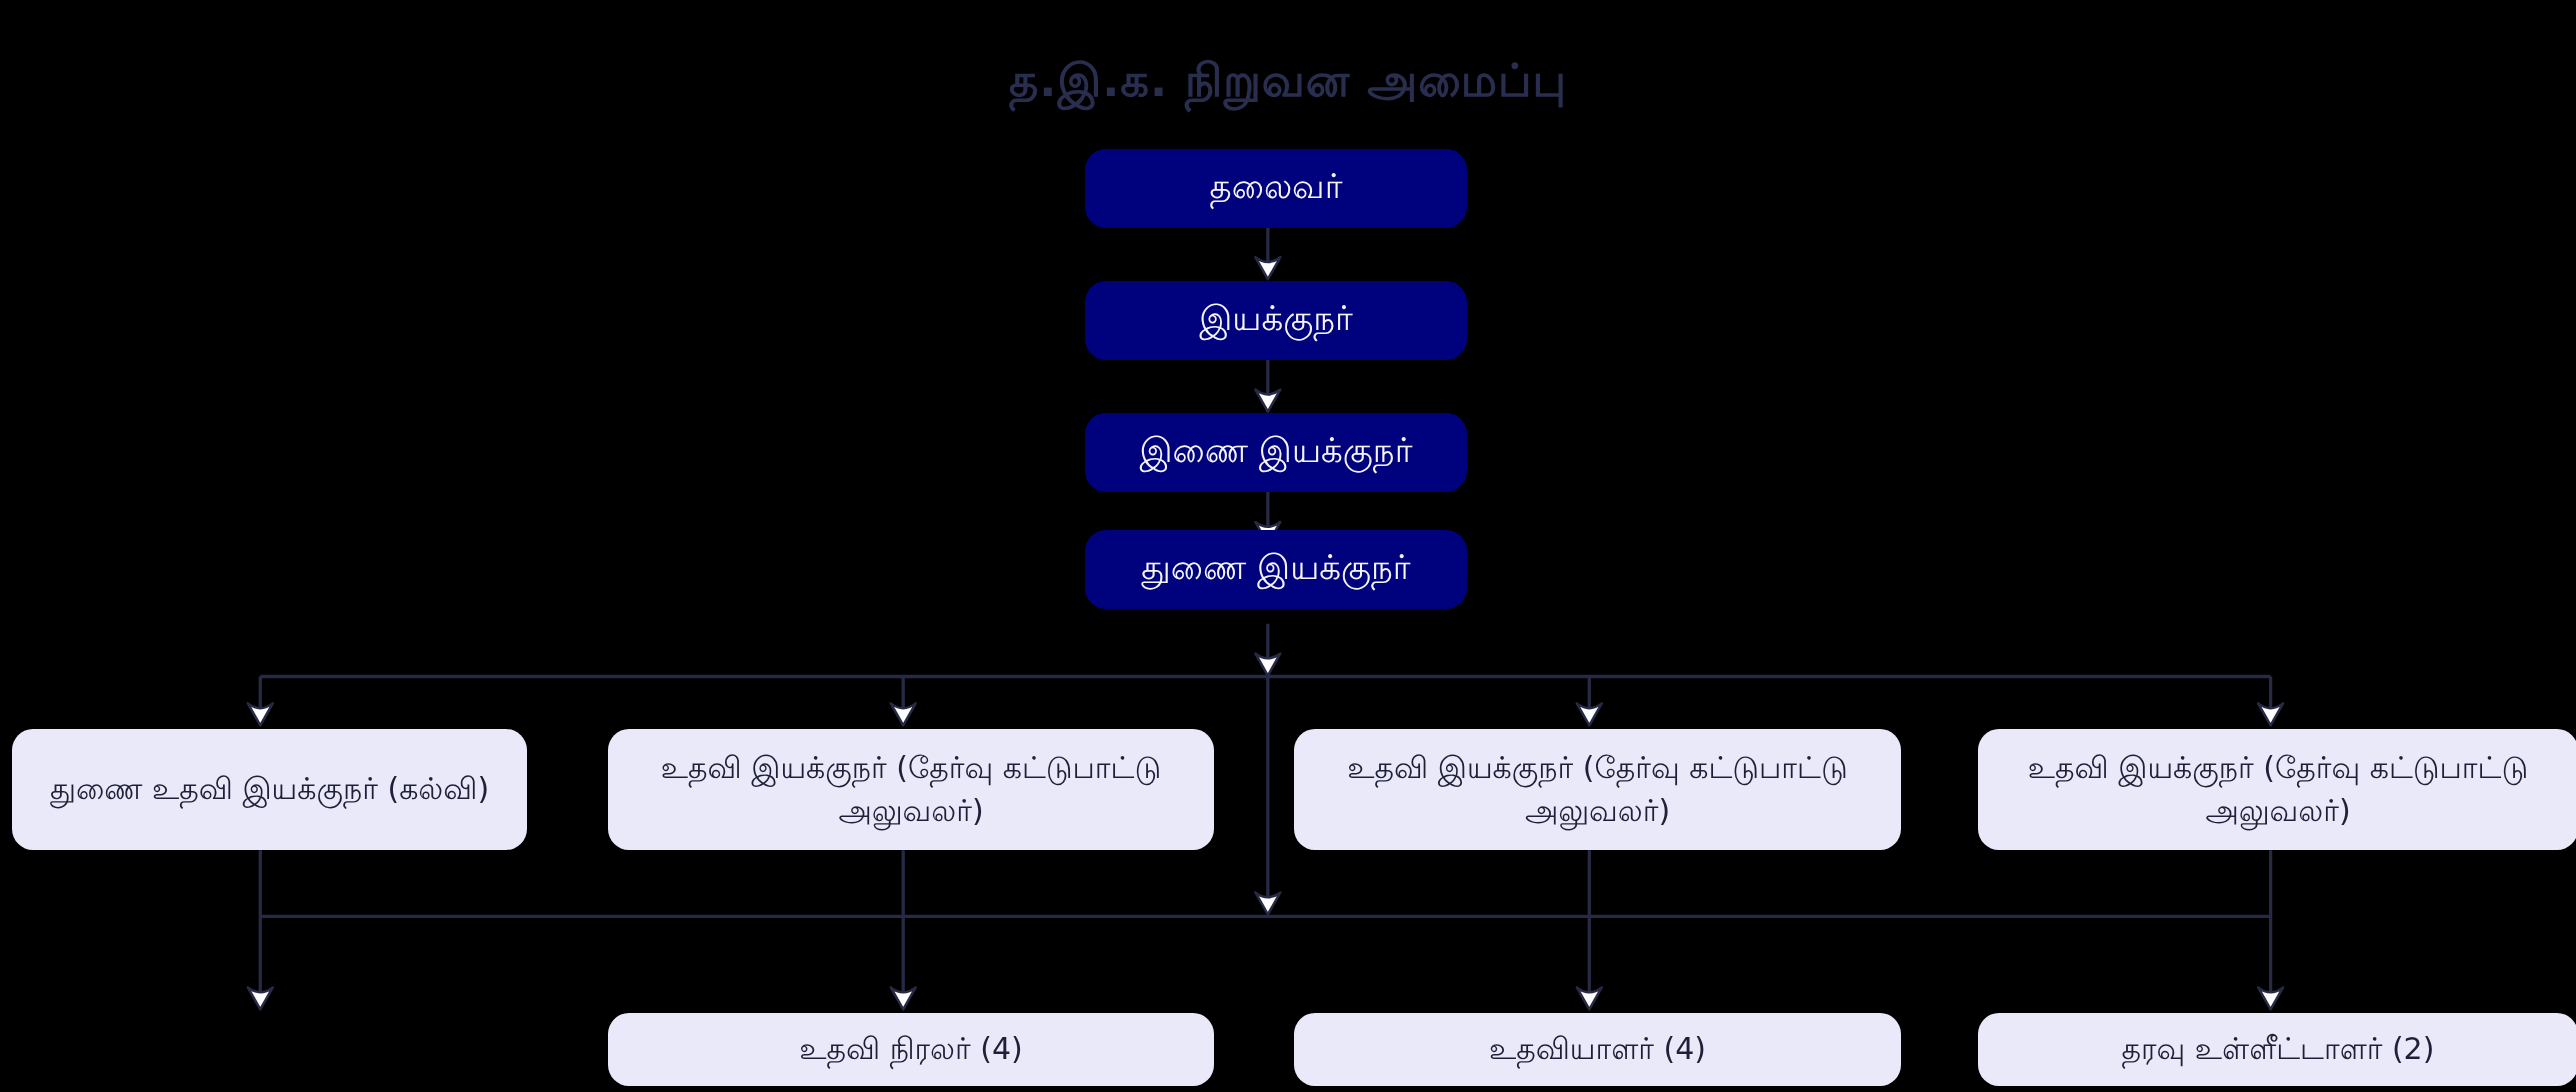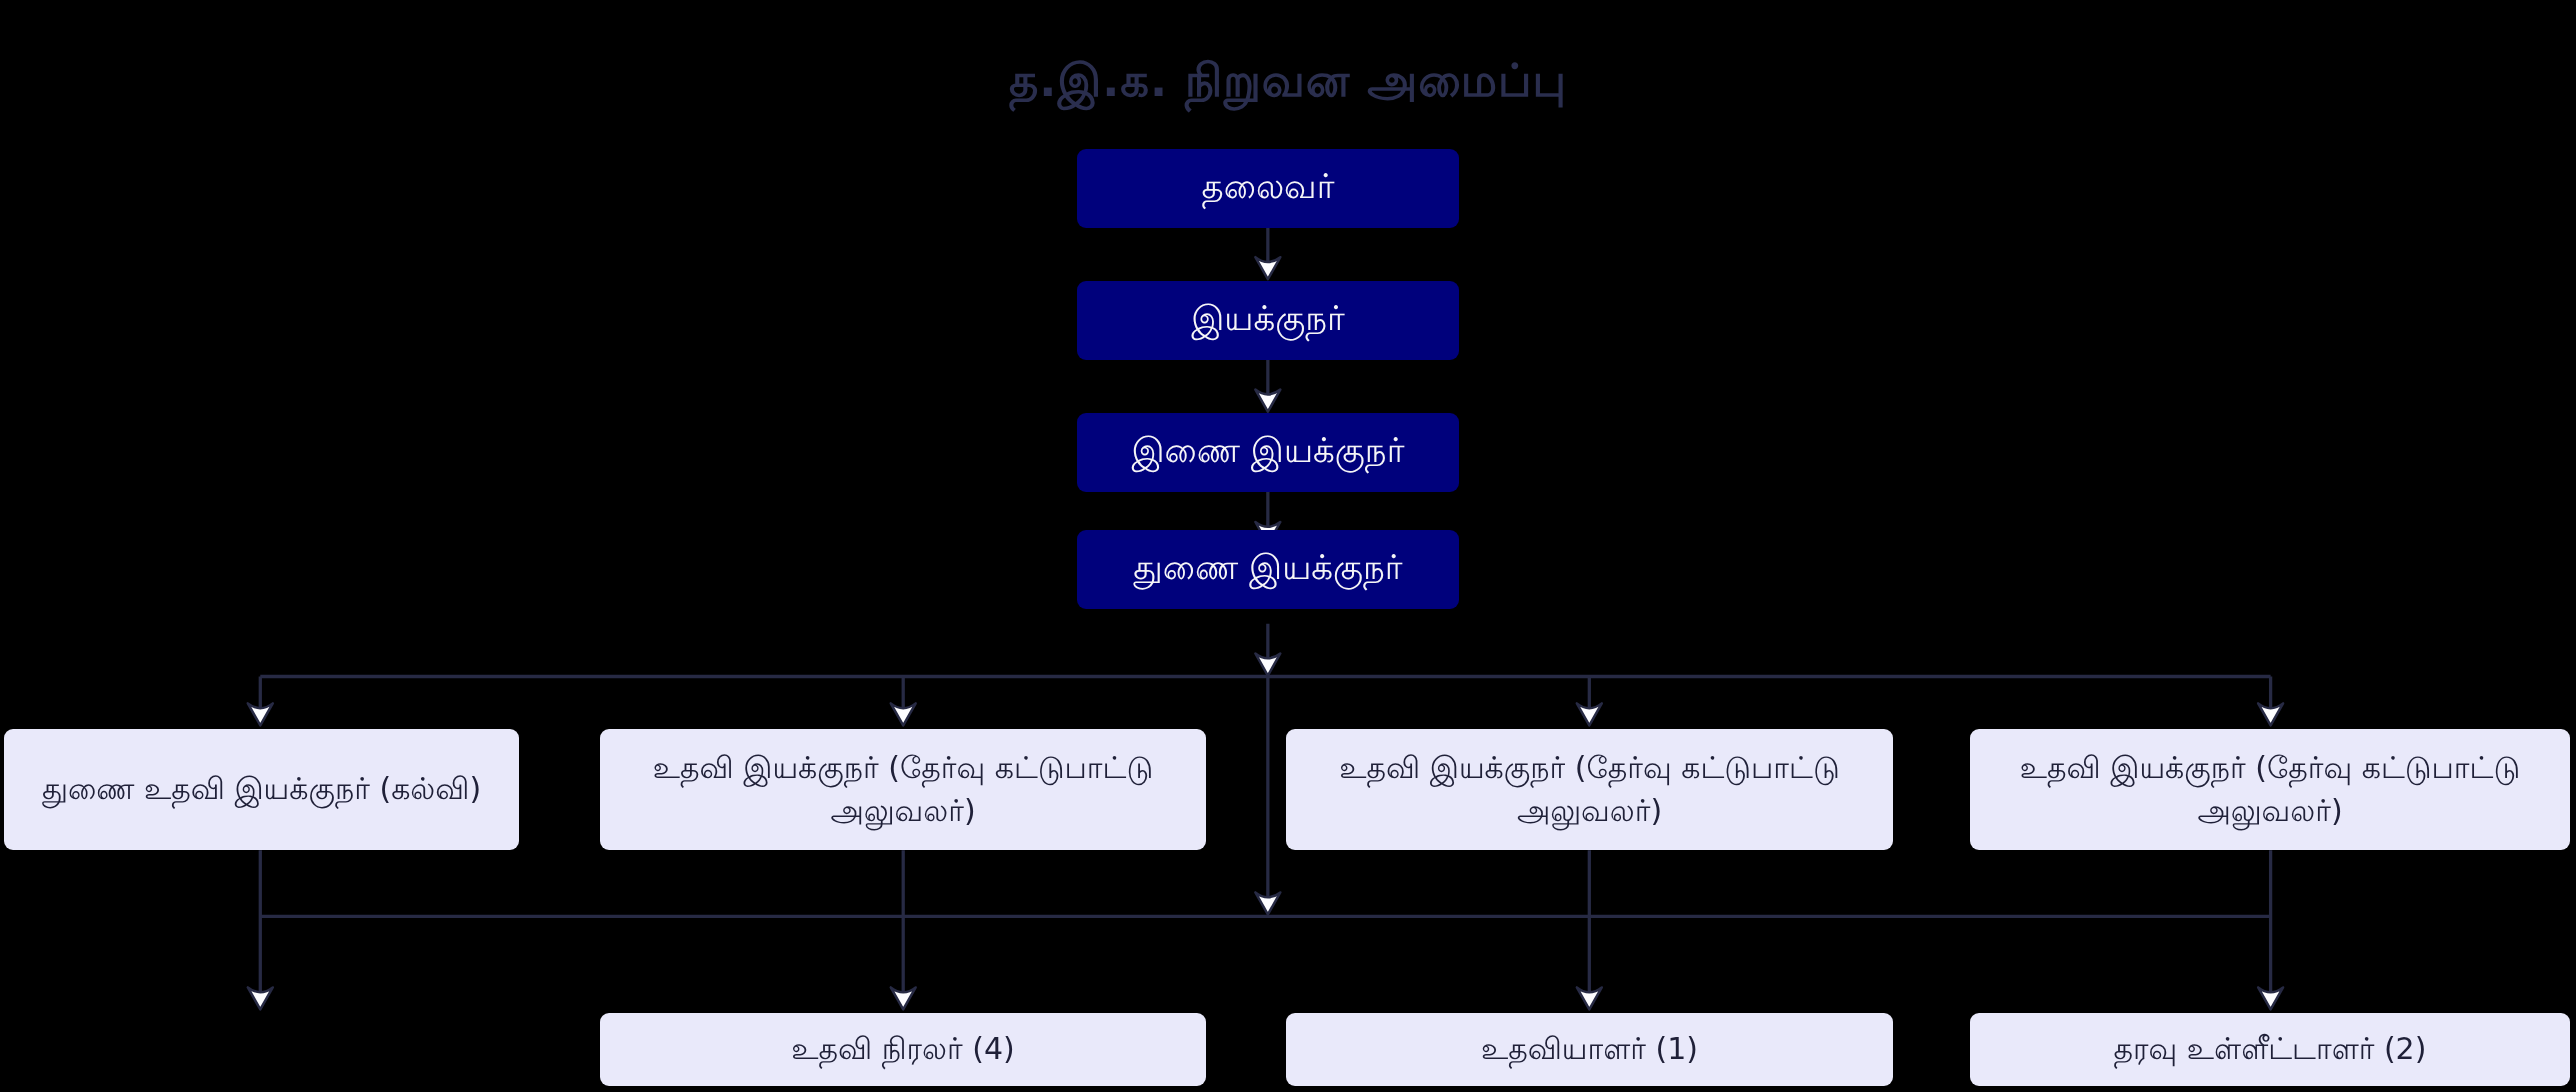--- a/index.html
+++ b/index.html
@@ -19,21 +19,21 @@
     font-family:"DejaVu Sans","Liberation Sans",sans-serif;
     overflow:hidden;
   }
   .chart-title{
     position:absolute;left:0;top:9.6px;width:2576px;
     text-align:center;color:var(--title-text);
     font-size:45px;font-weight:700;letter-spacing:1px;margin-top:44px;
   }
   .node{
     position:absolute;display:flex;align-items:center;justify-content:center;
-    text-align:center;border-radius:9px;box-sizing:border-box;
+    text-align:center;border-radius:21px;box-sizing:border-box;margin-left:8px;
   }
   .node.dark{
     left:1077px;width:382px;height:79px;
     background:var(--node-dark-fill);color:var(--node-dark-text);
     font-size:34px;
   }
   .node.light{
     background:var(--node-light-fill);color:var(--node-light-text);
     font-size:30px;line-height:1.42;padding:0 33px;
   }
@@ -87,17 +87,17 @@
   <div class="node dark" id="chain-1">இயக்குநர்</div>
   <div class="node dark" id="chain-2">இணை இயக்குநர்</div>
   <div class="node dark" id="chain-3">துணை இயக்குநர்</div>
 
   <div class="node light mid col-0">துணை உதவி இயக்குநர் (கல்வி)</div>
   <div class="node light mid col-1">உதவி இயக்குநர் (தேர்வு கட்டுபாட்டு அலுவலர்)</div>
   <div class="node light mid col-2">உதவி இயக்குநர் (தேர்வு கட்டுபாட்டு அலுவலர்)</div>
   <div class="node light mid col-3">உதவி இயக்குநர் (தேர்வு கட்டுபாட்டு அலுவலர்)</div>
 
   <div class="node light bot col-1">உதவி நிரலர் (4)</div>
-  <div class="node light bot col-2">உதவியாளர் (1)</div>
+  <div class="node light bot col-2">உதவியாளர் (4)</div>
   <div class="node light bot col-3">தரவு உள்ளீட்டாளர் (2)</div>
 
 </div>
 
 
 </body></html>

